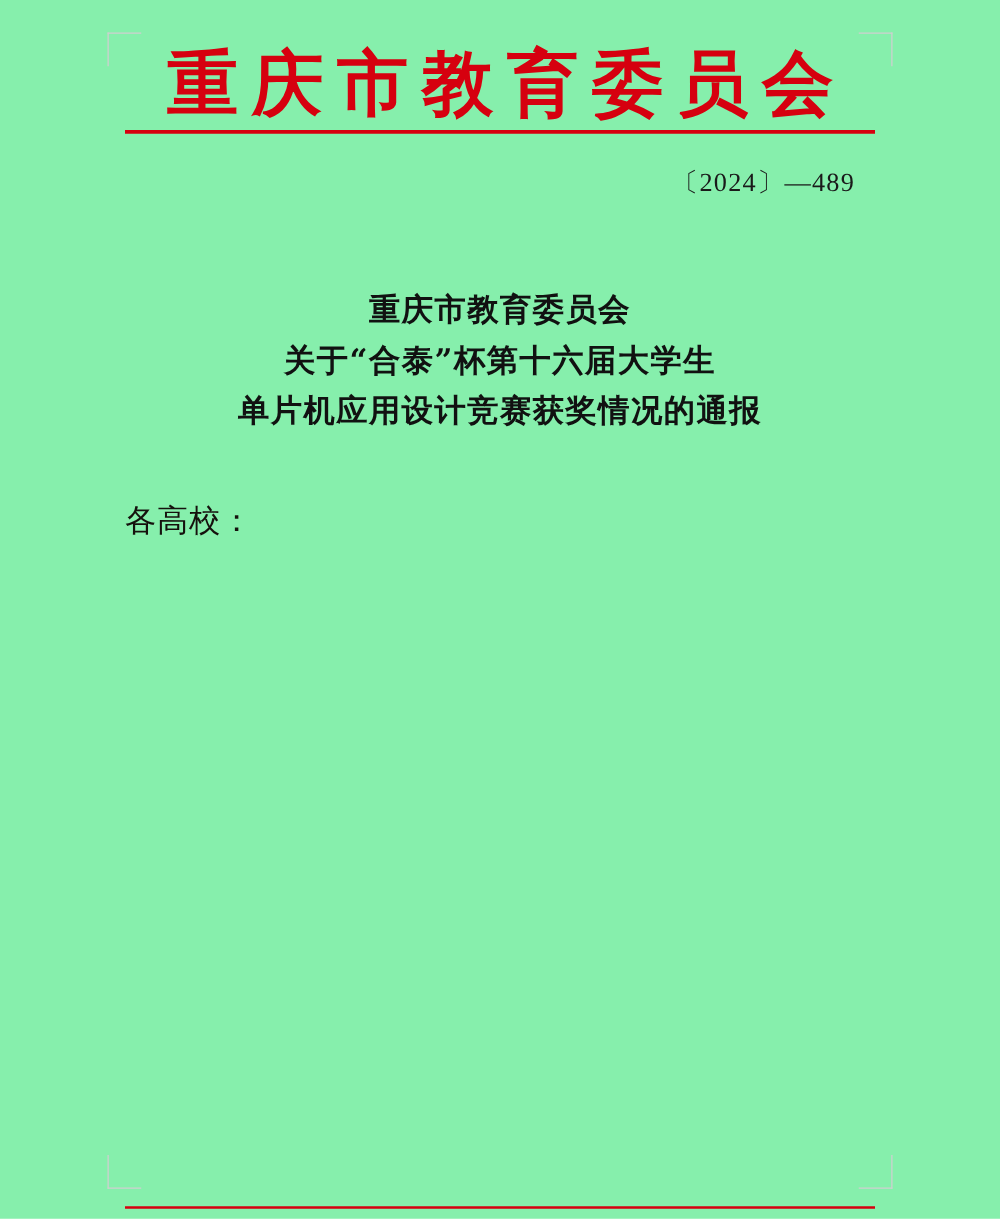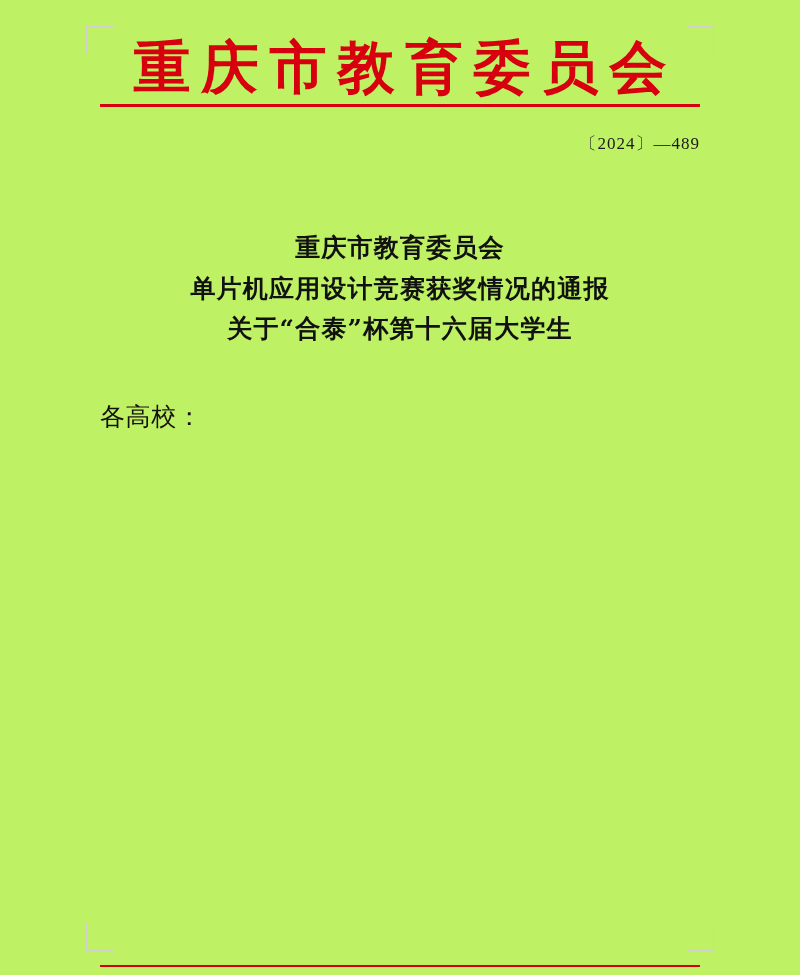--- a/index.html
+++ b/index.html
@@ -11,21 +11,21 @@
     width: 800px;
     height: 975px;
     overflow: hidden;
     font-family: "Liberation Serif", serif;
   }
 
   .page {
     position: relative;
     width: 800px;
     height: 975px;
-    background: #bef264;
+    background: #86efac;
     box-sizing: border-box;
   }
 
   
   .corner {
     position: absolute;
     width: 26px;
     height: 26px;
     border-color: #cfcfcf;
     border-style: solid;
@@ -59,23 +59,23 @@
     left: 100px;
     right: 100px;
     height: 3px;
     background: #d6000f;
   }
   .red-rule.top { top: 104px; }
 
   .docnum {
     position: absolute;
     top: 132px;
-    right: 100px;
+    right: 116px;
     font-family: "Liberation Serif", serif;
-    font-size: 17px;
+    font-size: 21px;
     color: #1a1a1a;
     letter-spacing: 1px;
   }
 
   .title-block {
     position: absolute;
     top: 228px;
     left: 100px;
     right: 100px;
     text-align: center;
@@ -128,22 +128,22 @@
   <div class="masthead">
     <div class="masthead-title">重庆市教育委员会</div>
   </div>
 
   <div class="red-rule top"></div>
 
   <div class="docnum">〔2024〕—489</div>
 
   <div class="title-block">
     <div>重庆市教育委员会</div>
+    <div>关于“合泰”杯第十六届大学生</div>
     <div>单片机应用设计竞赛获奖情况的通报</div>
-    <div>关于“合泰”杯第十六届大学生</div>
   </div>
 
   <div class="body-block">
     <p class="salutation">各高校：</p>
   </div>
 
   <div class="footer-rule"></div>
 
 </div>
 

